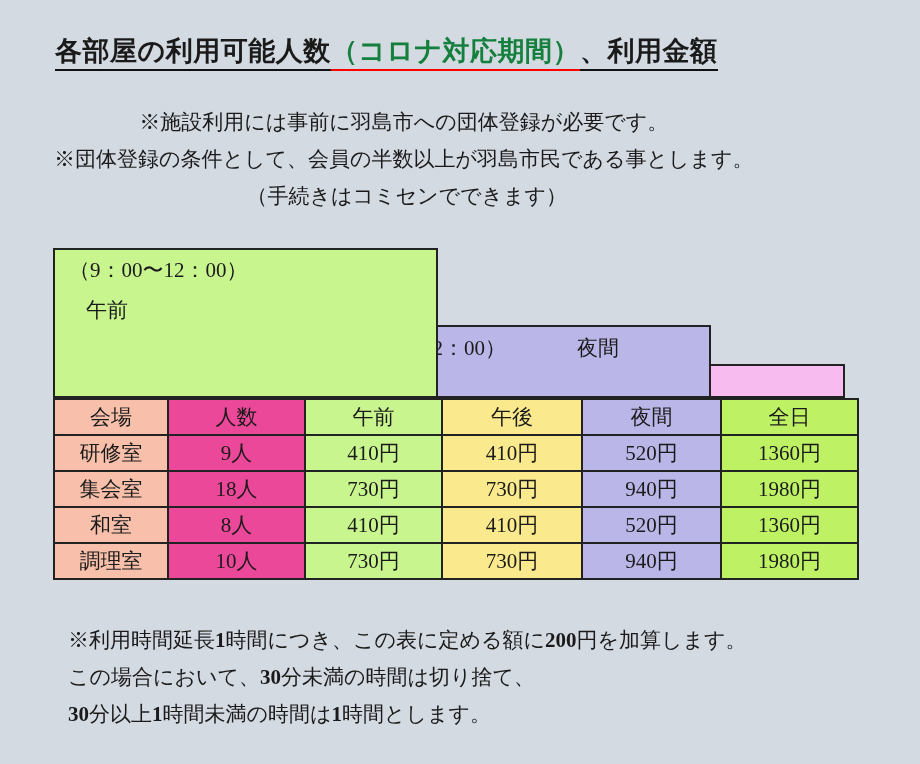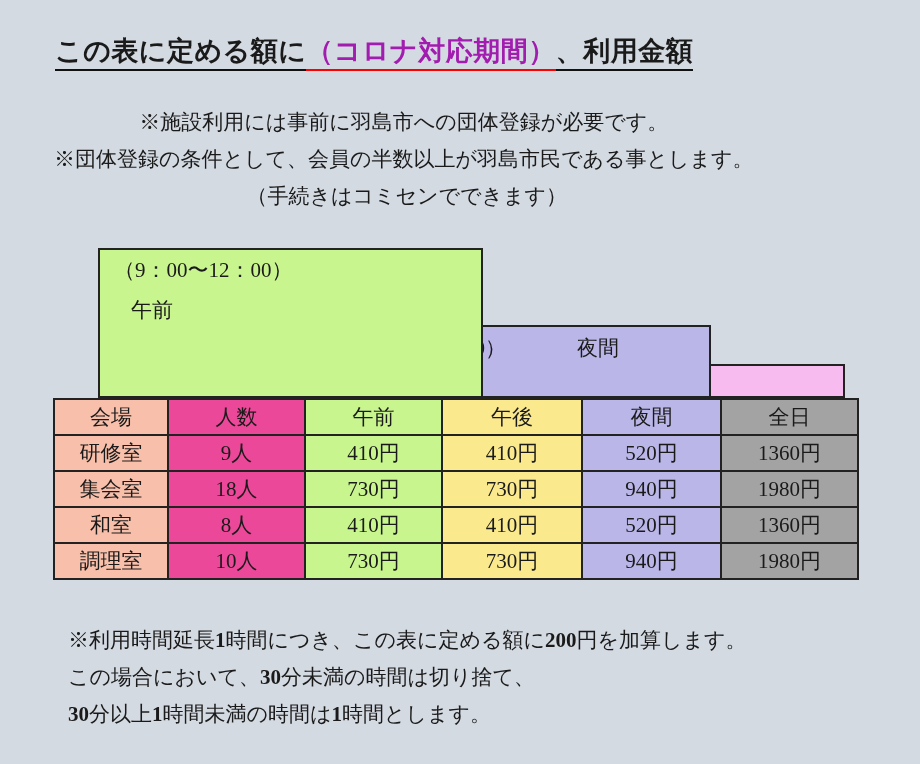--- a/index.html
+++ b/index.html
@@ -25,21 +25,21 @@
     font-size: 27px;
     font-weight: bold;
     letter-spacing: 0.5px;
     white-space: nowrap;
   }
   .title .seg {
     border-bottom: 2px solid #111;
     padding-bottom: 3px;
   }
   .title .seg-red {
-    color: #a21caf;
+    color: #15803d;
     border-bottom: 2px solid #ff0000;
   }
 
   
   .notes {
     position: absolute;
     left: 54px;
     top: 104px;
     font-size: 21px;
     line-height: 37px;
@@ -73,21 +73,20 @@
   .step .t-label {
     position: absolute;
     white-space: nowrap;
   }
 
   #step-am {
     left: 53px;  top: 248px;
     width: 385px; height: 150px;
     background: #c9f58f;
     z-index: 4;
-    margin-left: 45px;
   }
   #step-am .t-label { left: 31px; top: 46px; }
 
   #step-pm {
     left: 165px; top: 288px;
     width: 273px; height: 110px;
     background: #fbe98d;
     z-index: 3;
   }
   #step-pm .t-label { left: 45px; top: 46px; }
@@ -128,40 +127,40 @@
     text-align: center;
     height: 34px;
     padding: 0;
     white-space: nowrap;
   }
   .c-venue { width: 112px; background: #f8c0ab; margin-top: 12px; }
   .c-cap   { width: 135px; background: #ec4899; }
   .c-am    { width: 135px; background: #c9f58f; }
   .c-pm    { width: 138px; background: #fbe98d; }
   .c-ev    { width: 137px; background: #bab6e8; }
-  .c-all   { width: 135px; background: #a3a3a3; }
+  .c-all   { width: 135px; background: #bef264; }
 
   
   .footnotes {
     position: absolute;
     left: 44px;
     top: 622px;
     font-size: 21px;
     line-height: 37px;
     white-space: nowrap;
     margin-left: 24px;
   }
   .footnotes .line { display: block; }
   .footnotes b { font-weight: bold; }
 </style>
 </head>
 <body>
 
 <div class="title">
-  <span class="seg">この表に定める額に</span><span class="seg seg-red">（コロナ対応期間）</span><span class="seg">、利用金額</span>
+  <span class="seg">各部屋の利用可能人数</span><span class="seg seg-red">（コロナ対応期間）</span><span class="seg">、利用金額</span>
 </div>
 
 <div class="notes">
   <span class="line">※施設利用には事前に羽島市への団体登録が必要です。</span>
   <span class="line">※団体登録の条件として、会員の半数以上が羽島市民である事とします。</span>
   <span class="line indent">（手続きはコミセンでできます）</span>
 </div>
 
 <div class="steps">
 

